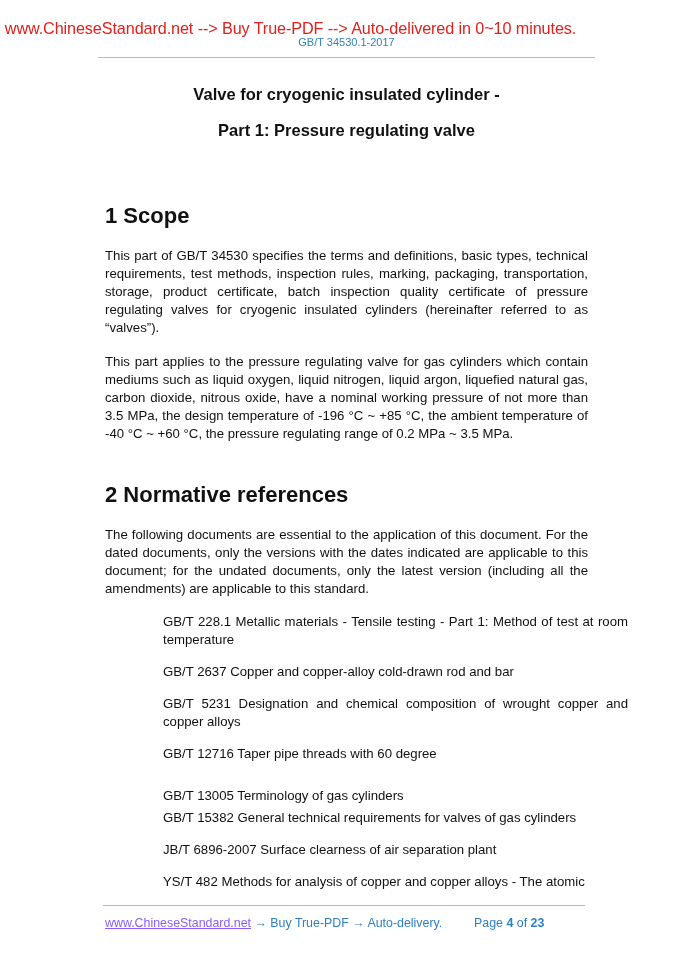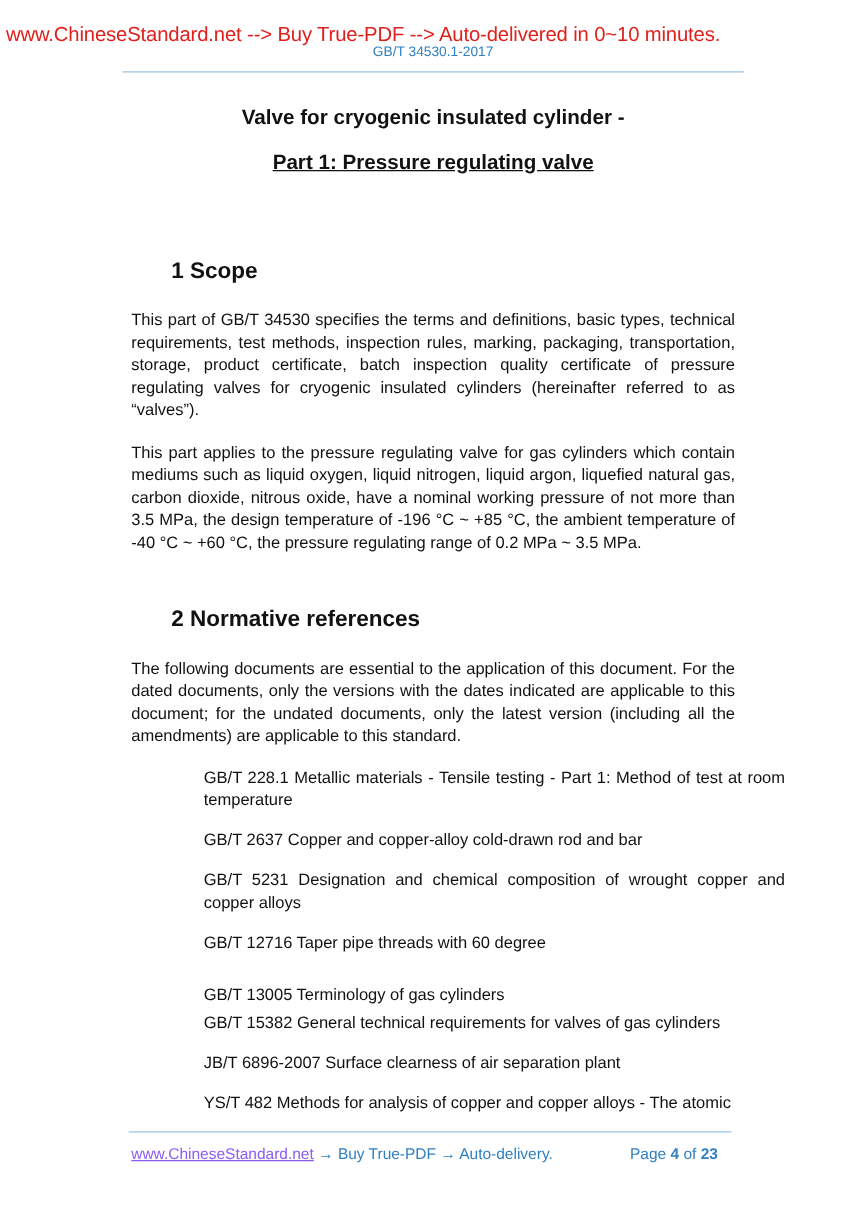--- a/index.html
+++ b/index.html
@@ -5,30 +5,30 @@
   html, body { margin: 0; padding: 0; background: #ffffff; }
   body { width: 693px; height: 980px; position: relative; overflow: hidden;
          font-family: "Liberation Sans", sans-serif; color: #111111; }
   .banner { position: absolute; top: 19px; left: 0; width: 581px; text-align: center;
             font-size: 16.2px; color: #e0201c; letter-spacing: -0.1px; line-height: 18px; white-space: nowrap; }
   .std-code { position: absolute; top: 36px; left: 0; width: 693px; text-align: center;
               font-size: 11px; color: #2f7fc1; line-height: 13px; }
   .hr-top { position: absolute; top: 57px; left: 98px; width: 497px; height: 1px; background: #9bc3e0; }
   .title { position: absolute; left: 0; width: 693px; text-align: center; font-weight: bold;
            font-size: 16.5px; line-height: 20px; }
-  .t1 { top: 84px; } .t2 { top: 120px; text-decoration: underline; }
-  .h1 { position: absolute; left: 105px; font-weight: bold; font-size: 18px; line-height: 22px; margin-left: 32px; }
+  .t1 { top: 84px; } .t2 { top: 120px; }
+  .h1 { position: absolute; left: 105px; font-weight: bold; font-size: 22px; line-height: 22px; }
   .para { position: absolute; left: 105px; width: 483px; font-size: 13.2px; line-height: 18px;
           text-align: justify; text-align-last: left; }
   .ref { position: absolute; left: 123px; width: 465px; font-size: 13.2px; line-height: 18px;
          text-align: justify; text-align-last: left; margin-left: 40px; }
   .hr-bot { position: absolute; top: 905px; left: 103px; width: 482px; height: 1px; background: #9bc3e0; }
   .footer-left { position: absolute; top: 916px; left: 105px; font-size: 12.4px; color: #2f7fc1; white-space: nowrap; }
   .footer-left a { color: #8b5cf6; text-decoration: underline; }
-  .footer-right { position: absolute; top: 916px; left: 504px; font-size: 12.4px; color: #2f7fc1; white-space: nowrap; }
+  .footer-right { position: absolute; top: 916px; left: 474px; font-size: 12.4px; color: #2f7fc1; white-space: nowrap; }
   .footer-right b { font-weight: bold; }
 </style>
 </head>
 <body>
 
 <div class="banner">www.ChineseStandard.net --&gt; Buy True-PDF --&gt; Auto-delivered in 0~10 minutes.</div>
 <div class="std-code">GB/T 34530.1-2017</div>
 <div class="hr-top"></div>
 
 <div class="title t1">Valve for cryogenic insulated cylinder -</div>

